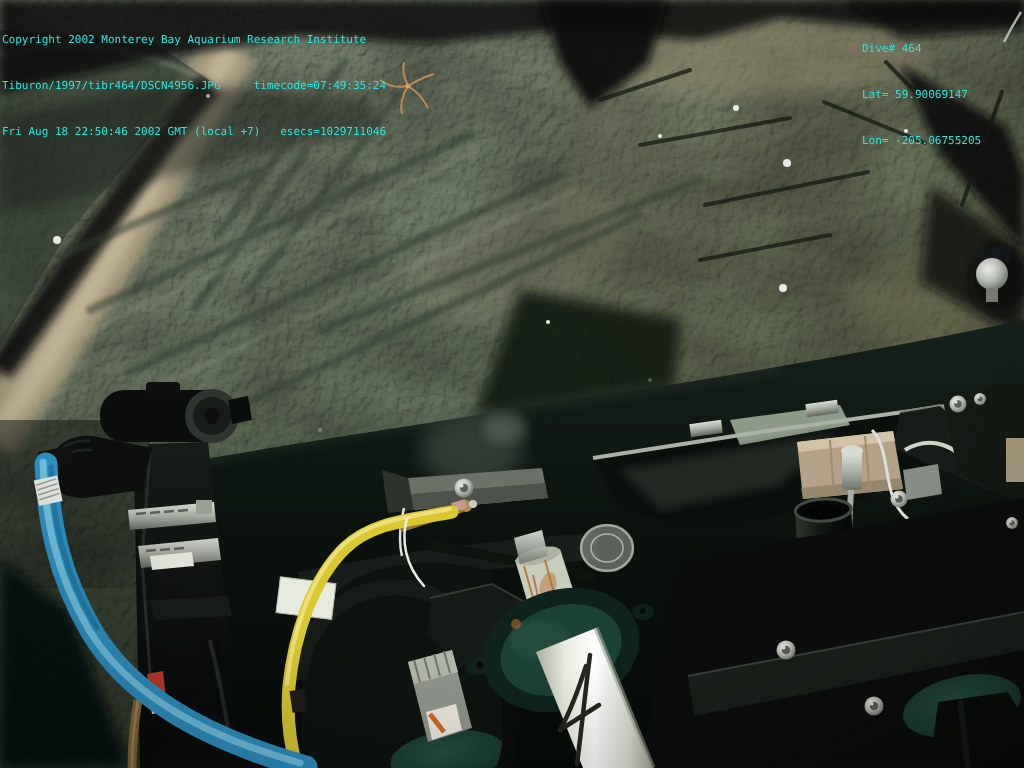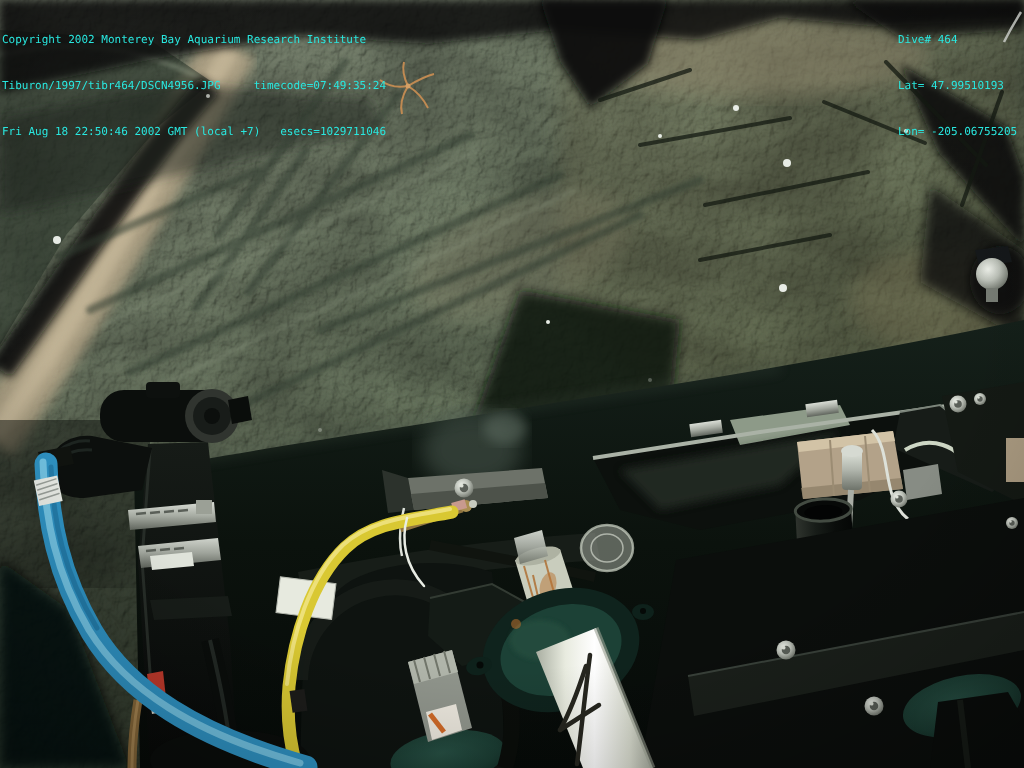--- a/index.html
+++ b/index.html
@@ -3,21 +3,21 @@
 <meta charset="utf-8">
 <style>
   html,body{margin:0;padding:0;background:#000;}
   .stage{position:relative;width:1024px;height:768px;overflow:hidden;background:#0a0f0b;
          font-family:"DejaVu Sans","Liberation Sans",sans-serif;}
   .stage svg{position:absolute;left:0;top:0;display:block;}
   .txt{position:absolute;font-family:"DejaVu Sans Mono","Liberation Mono",monospace;
        font-size:11px;line-height:15.4px;color:#29e7df;white-space:pre;
        letter-spacing:0;text-rendering:geometricPrecision;}
   .tl{left:2px;top:1px;}
-  .tr{left:862px;top:1px;margin-left:36px;}
+  .tr{left:862px;top:10px;}
   .bl{left:2px;top:747px;}
 </style>
 </head>
 <body>
 
 <div class="stage">
 
 <svg width="1024" height="768" viewBox="0 0 1024 768">
   <defs>
     <linearGradient id="rockG" x1="0" y1="0" x2="0.7" y2="1">
@@ -392,21 +392,21 @@
 </svg>
 
 <div class="txt tl">
   <div>Copyright 2002 Monterey Bay Aquarium Research Institute</div>
   <div>Tiburon/1997/tibr464/DSCN4956.JPG     timecode=07:49:35:24</div>
   <div>Fri Aug 18 22:50:46 2002 GMT (local +7)   esecs=1029711046</div>
 </div>
 
 <div class="txt tr">
   <div>Dive# 464</div>
-  <div>Lat= 47.99510193</div>
+  <div>Lat= 59.90069147</div>
   <div>Lon= -205.06755205</div>
 </div>
 
 <div class="txt bl">
   
 </div>
 
 </div>
 
 </body></html>

